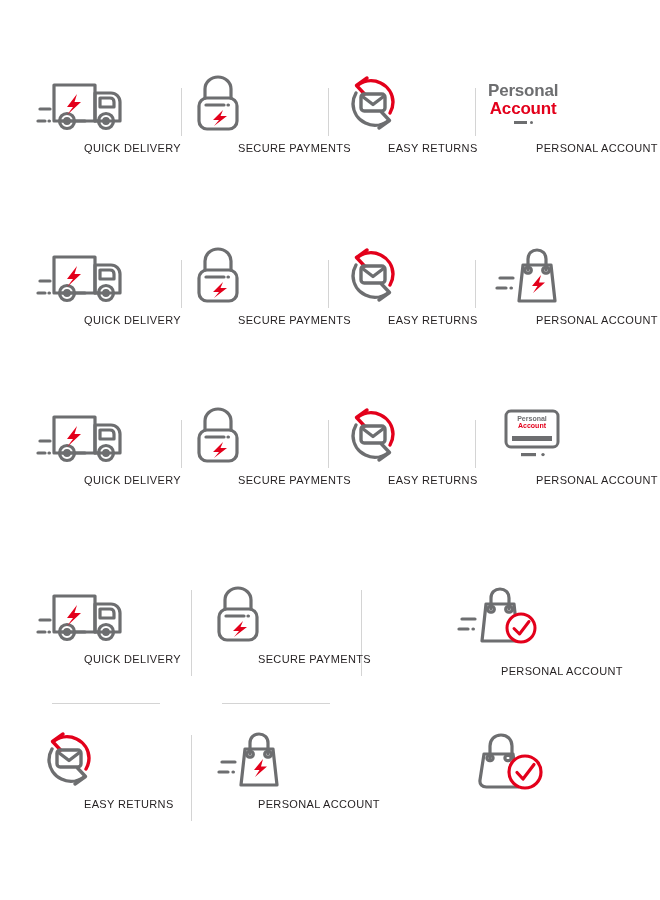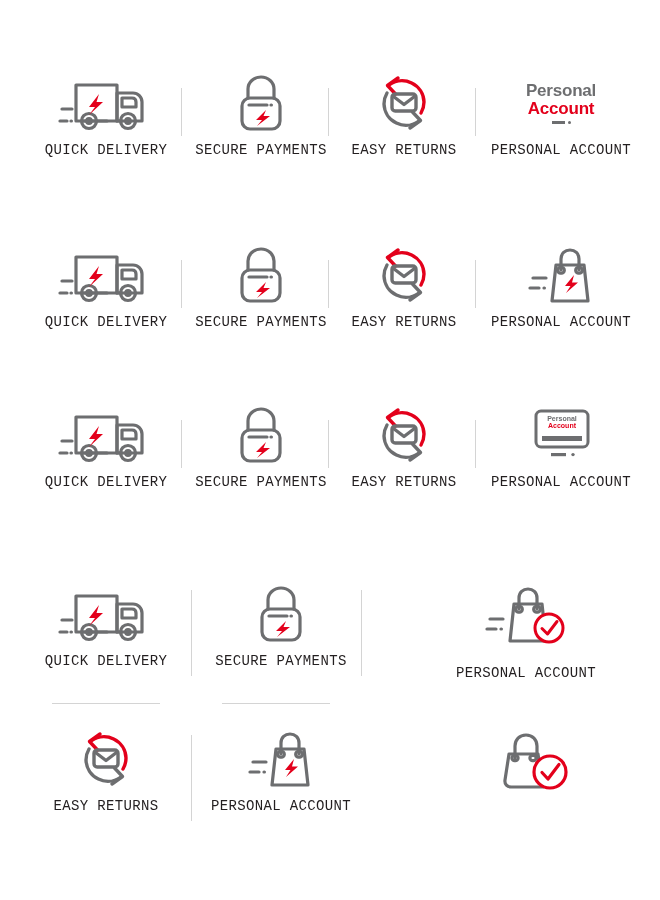--- a/index.html
+++ b/index.html
@@ -18,36 +18,37 @@
     position: relative;
     width: 660px;
     height: 900px;
   }
 
   
   .cell {
     position: absolute;
     display: flex;
     flex-direction: column;
-    align-items: center;
+    align-items: flex-start;
     justify-content: flex-start;
   }
   .icon-wrap {
     display: flex;
     align-items: center;
     justify-content: center;
   }
   .cell-label {
     margin-top: 8px;
-    font-size: 14px;
+    font-size: 11px;
     letter-spacing: 0.35px;
     color: #231f20;
     white-space: nowrap;
     text-align: center;
-    font-family: Liberation Mono, monospace;
+    font-family: Liberation Sans, sans-serif;
+    margin-left: 48px;
   }
 
   
   .v-divider {
     position: absolute;
     width: 1px;
     background: #d4d4d4;
   }
   .h-divider {
     position: absolute;

